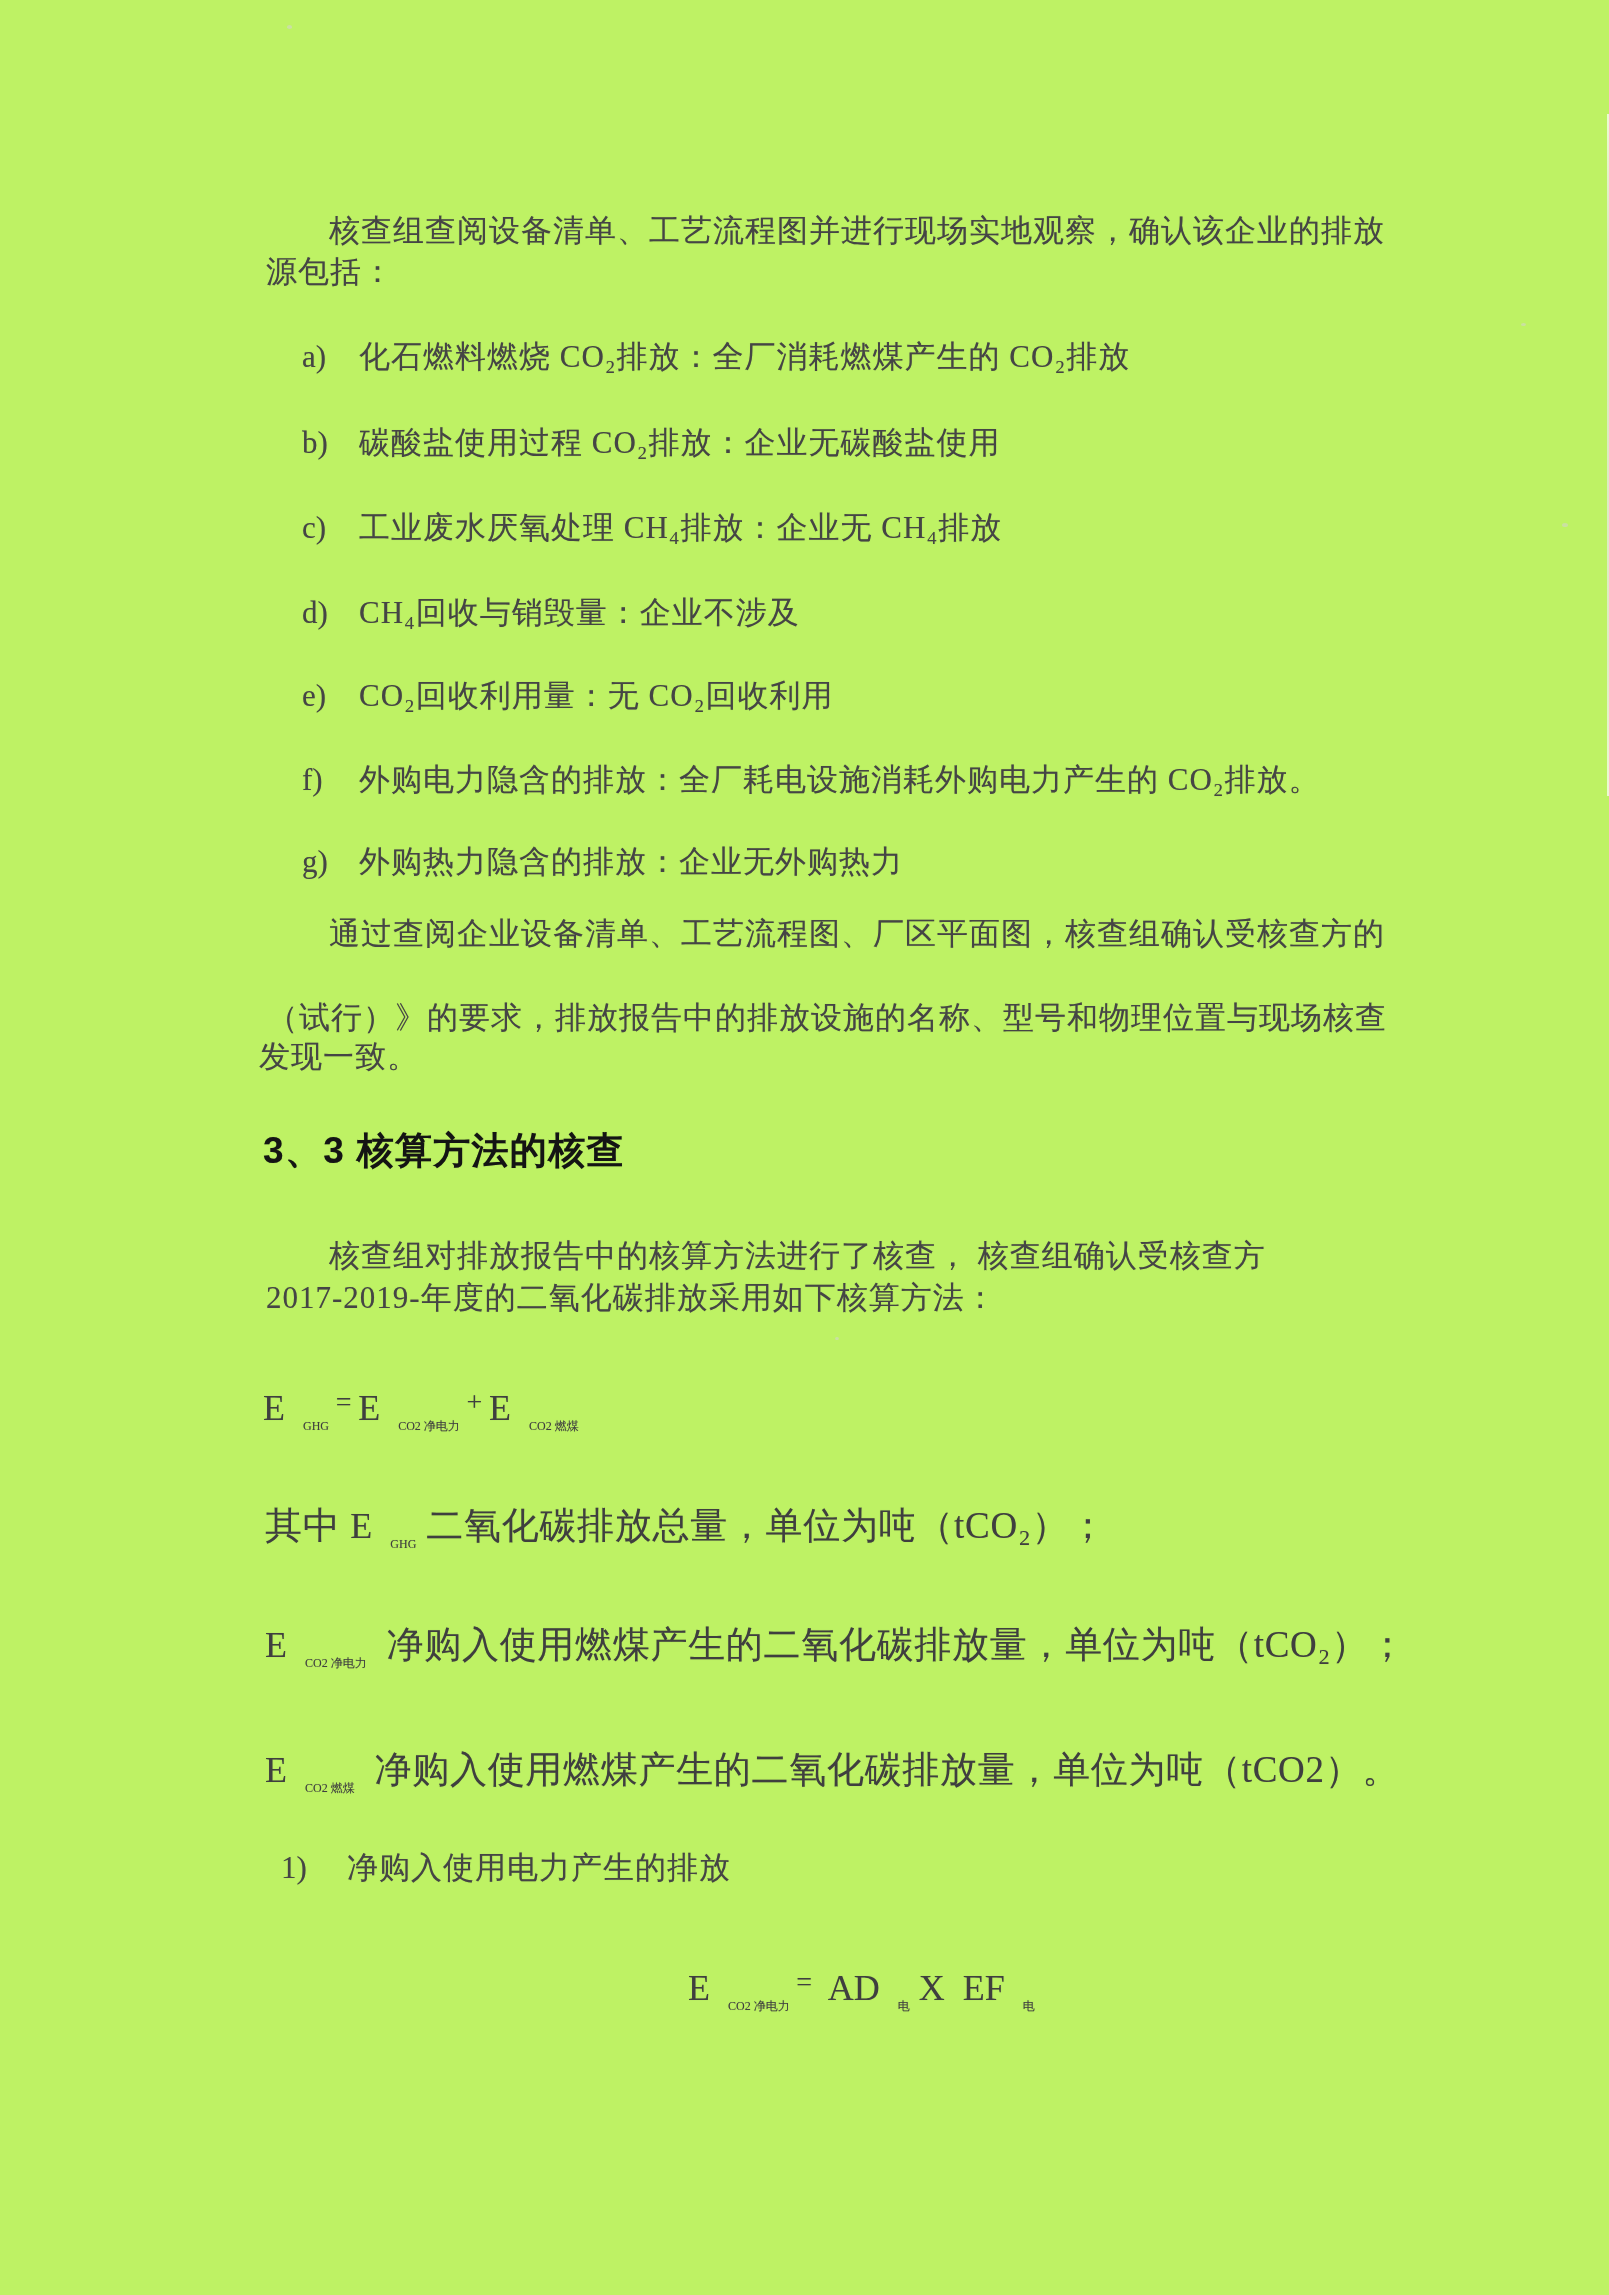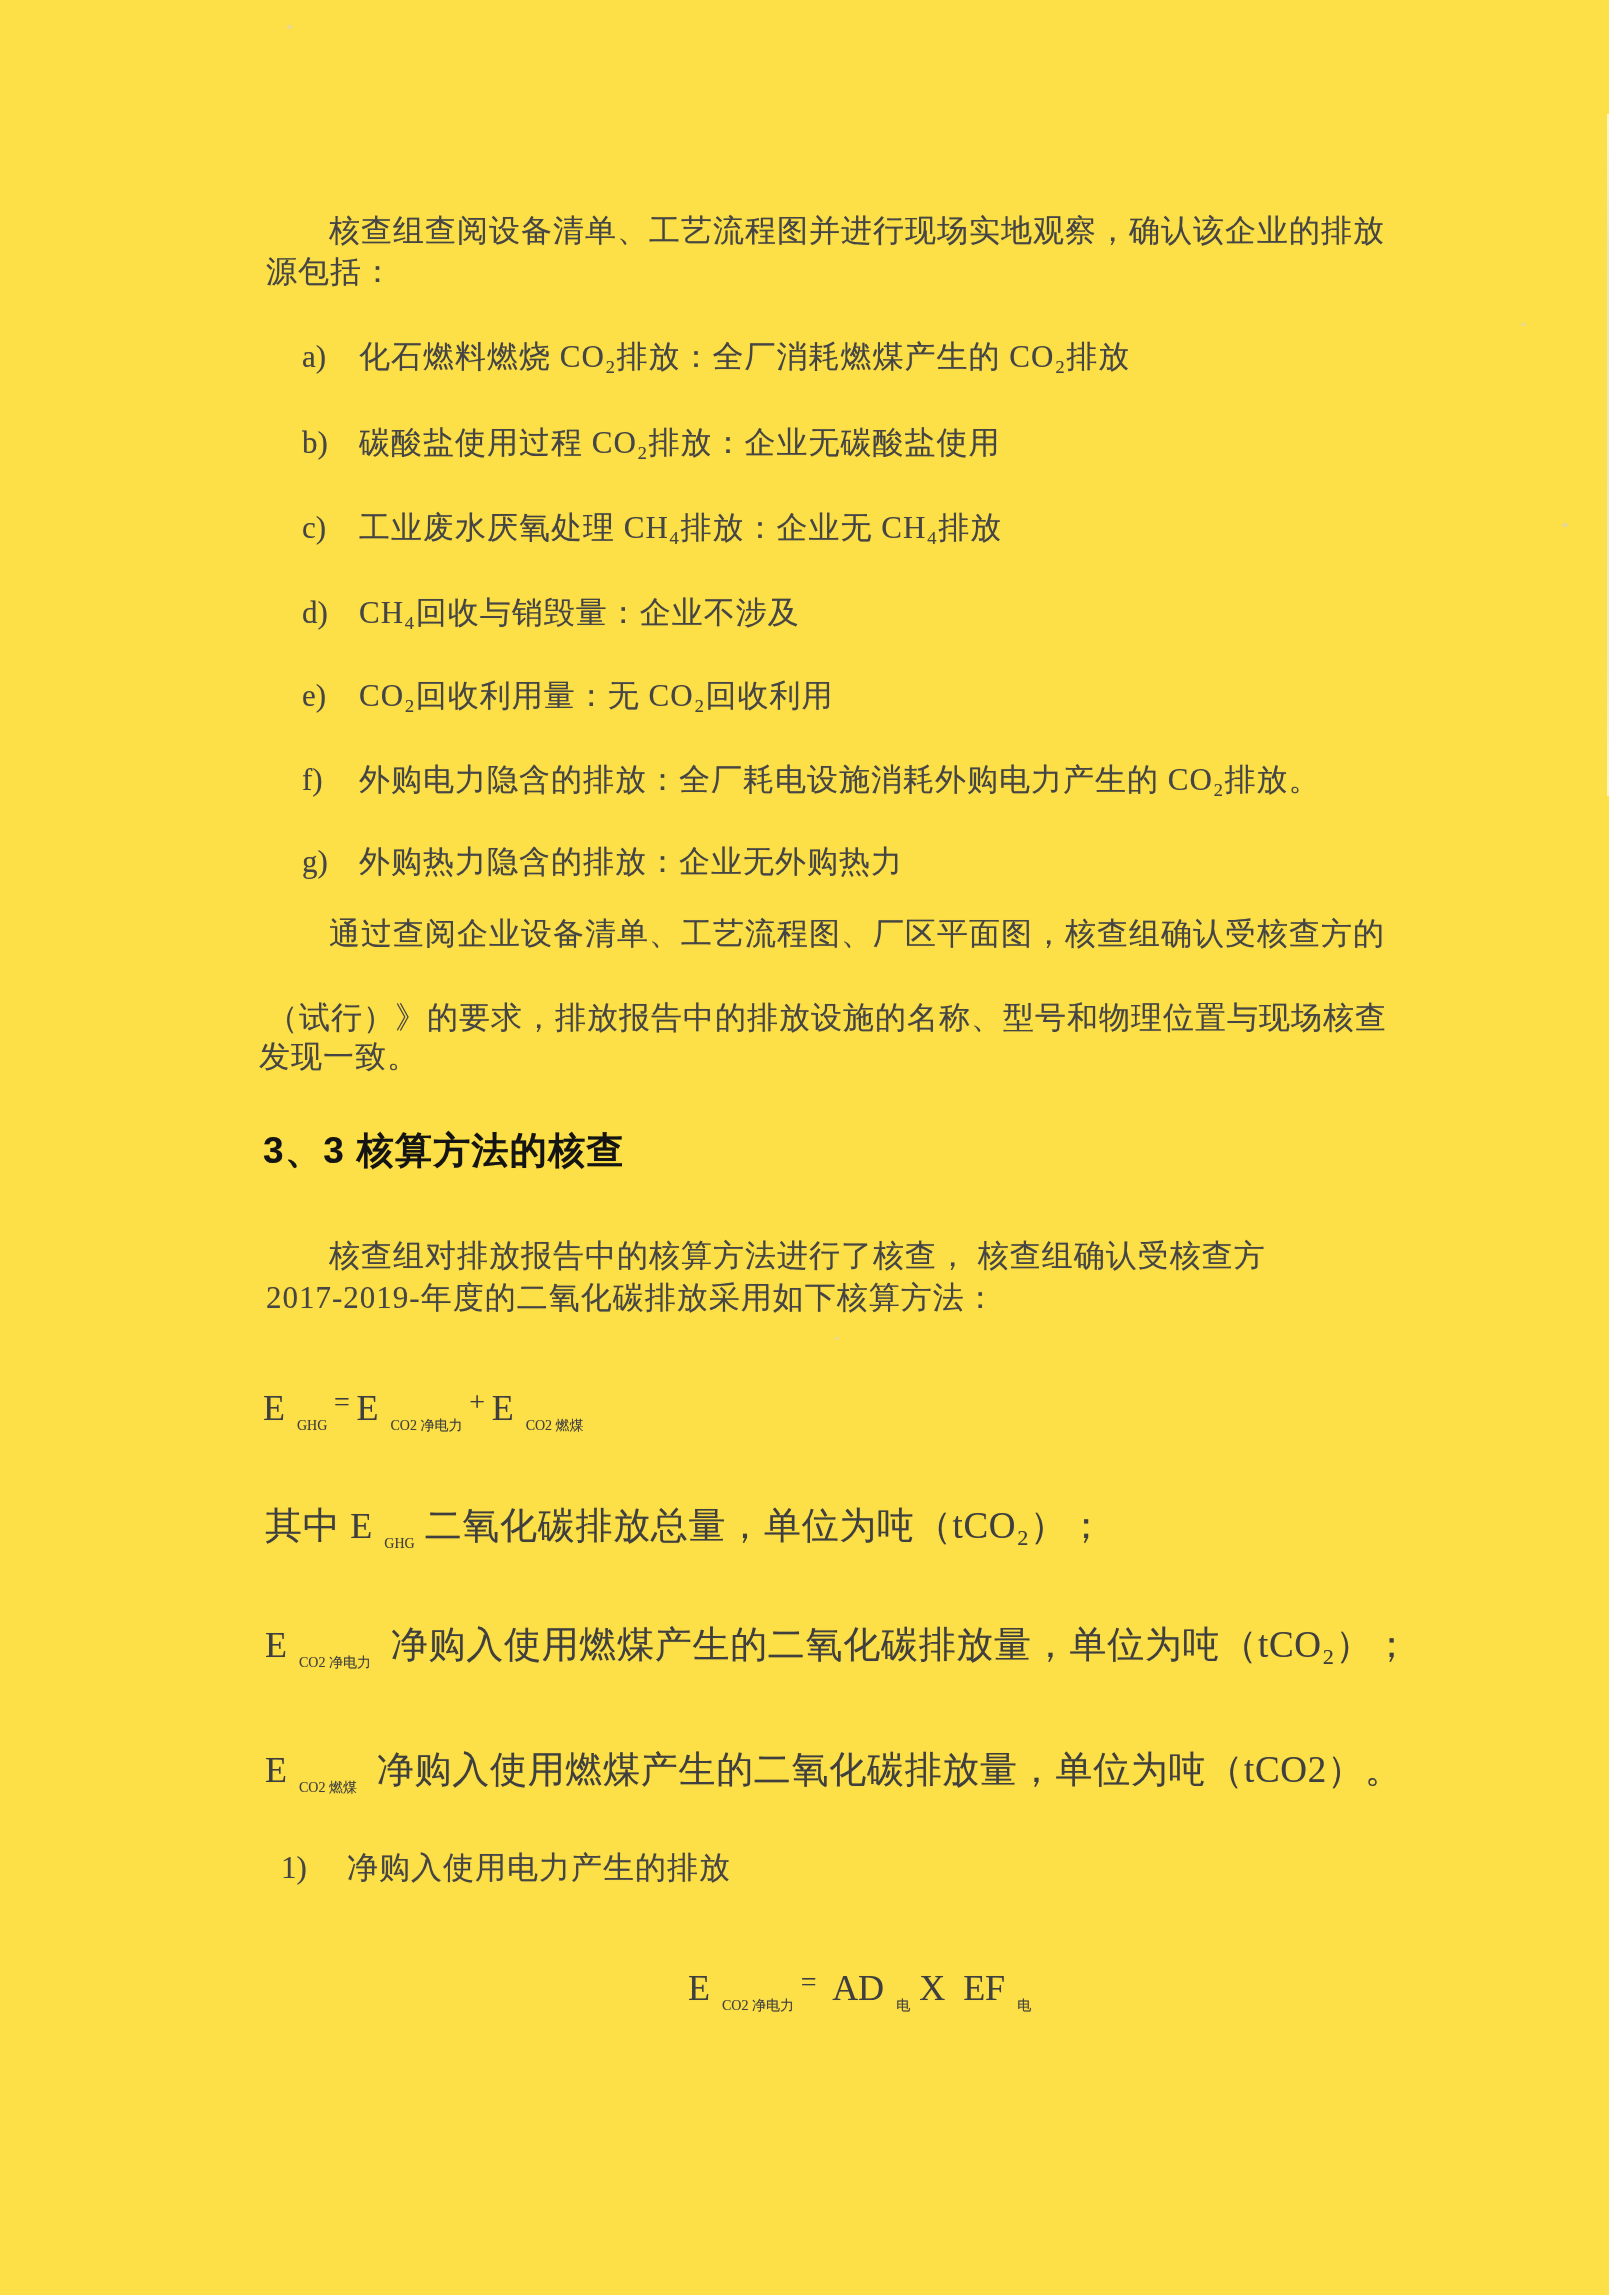--- a/index.html
+++ b/index.html
@@ -1,21 +1,21 @@
 <!DOCTYPE html>
 <html style="font-size:10.7px"><head>
 <meta charset="utf-8">
 <style>
   html,body{margin:0;padding:0;background:#e8e8e8;}
   #page{
     position:relative;
     width:1610px;
     height:2295px;
     margin:0 auto;
-    background:#fde047;
+    background:#bef264;
     overflow:hidden;
     font-family:"Liberation Serif","DejaVu Serif","DejaVu Sans",serif;
     color:#454545;
   }
   .line{
     position:absolute;
     white-space:nowrap;
     font-size:31px;
     line-height:40px;
     letter-spacing:1px;
@@ -46,21 +46,21 @@
     position:absolute;
     white-space:pre-wrap;
     font-size:31px;
     line-height:47px;
     letter-spacing:0.7px;
     color:#3f3f3f;
     text-shadow:0 0 0.7px rgba(60,60,60,.35);
   }
   .seg-text{ font-size:37px; }
   .seg-base{ font-size:36px; letter-spacing:0; }
-  .seg-sub{ font-size:14px; vertical-align:-10px; margin-left:12px; letter-spacing:0; }
+  .seg-sub{ font-size:12px; vertical-align:-10px; margin-left:18px; letter-spacing:0; }
   .seg-op{ font-size:28px; vertical-align:9.4px; margin:0 6.7px; letter-spacing:0; }
   .speck{ position:absolute; background:#d4d4d4; border-radius:50%; opacity:.55; }
   .edge-shade{
     position:absolute; right:1.3px; top:114px; width:2px; height:682px;
     background:linear-gradient(#fff,#e6e6e6 20%,#ececec 80%,#fff); opacity:.7;
   }
 </style>
 </head>
 <body>
 

